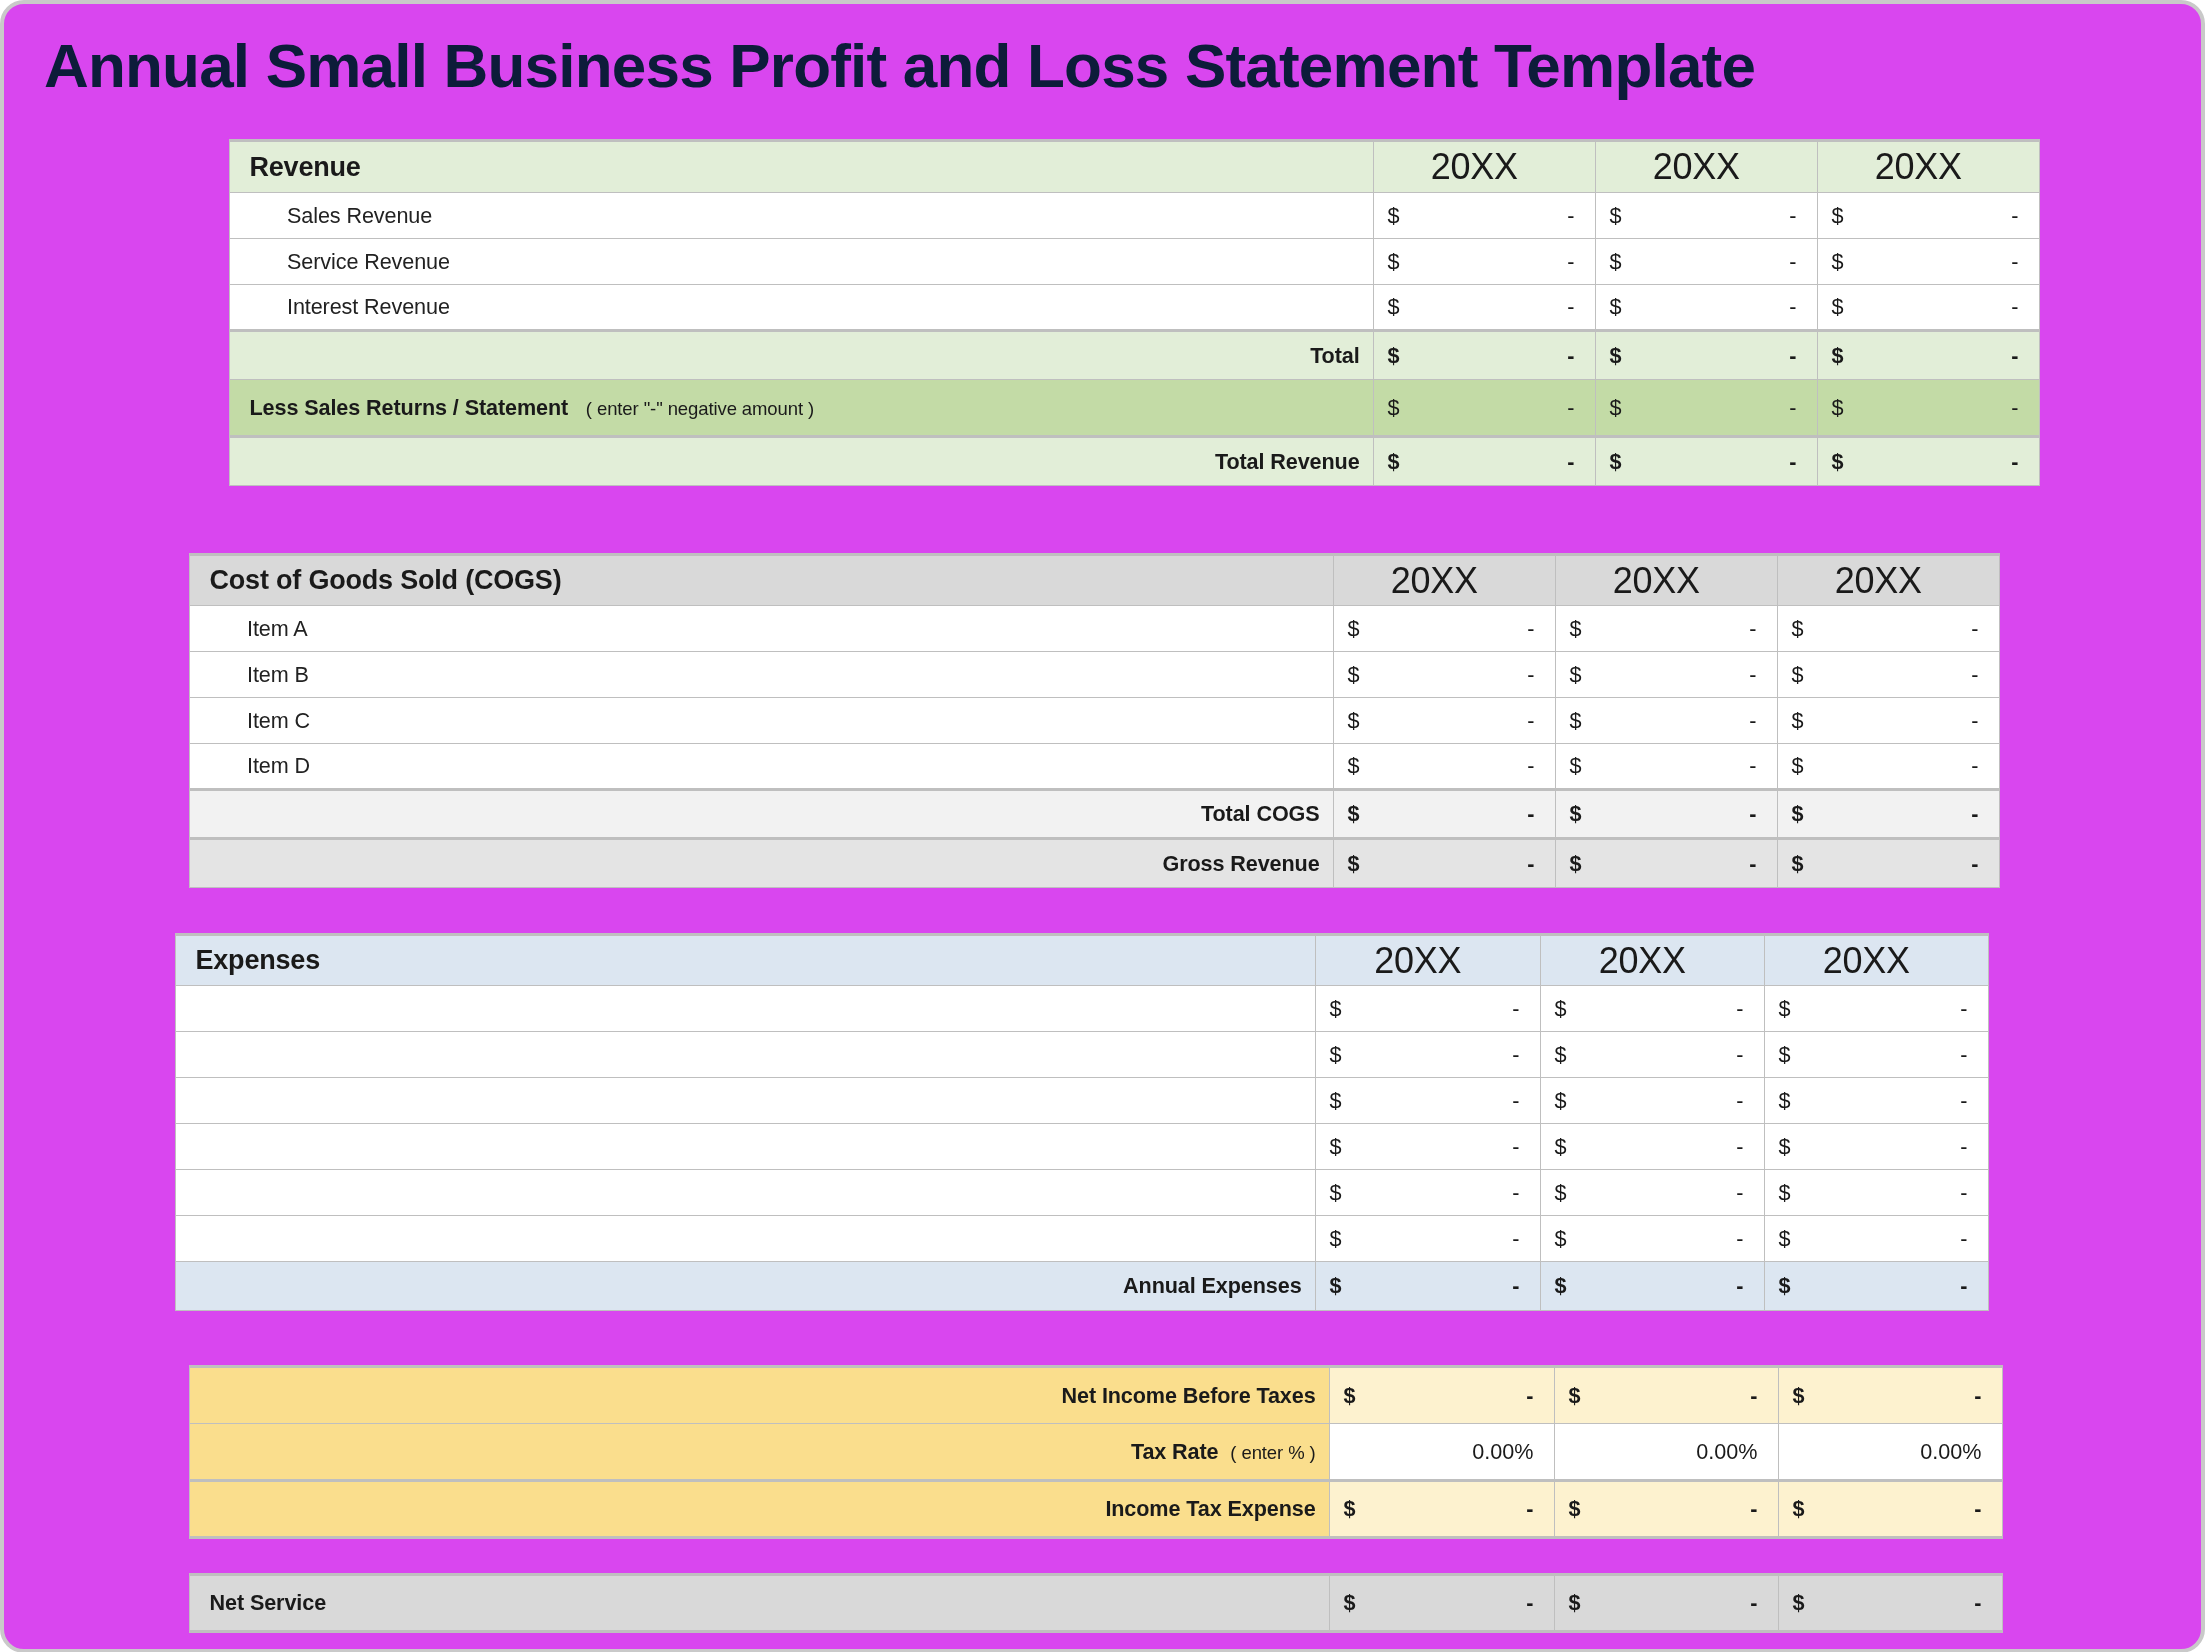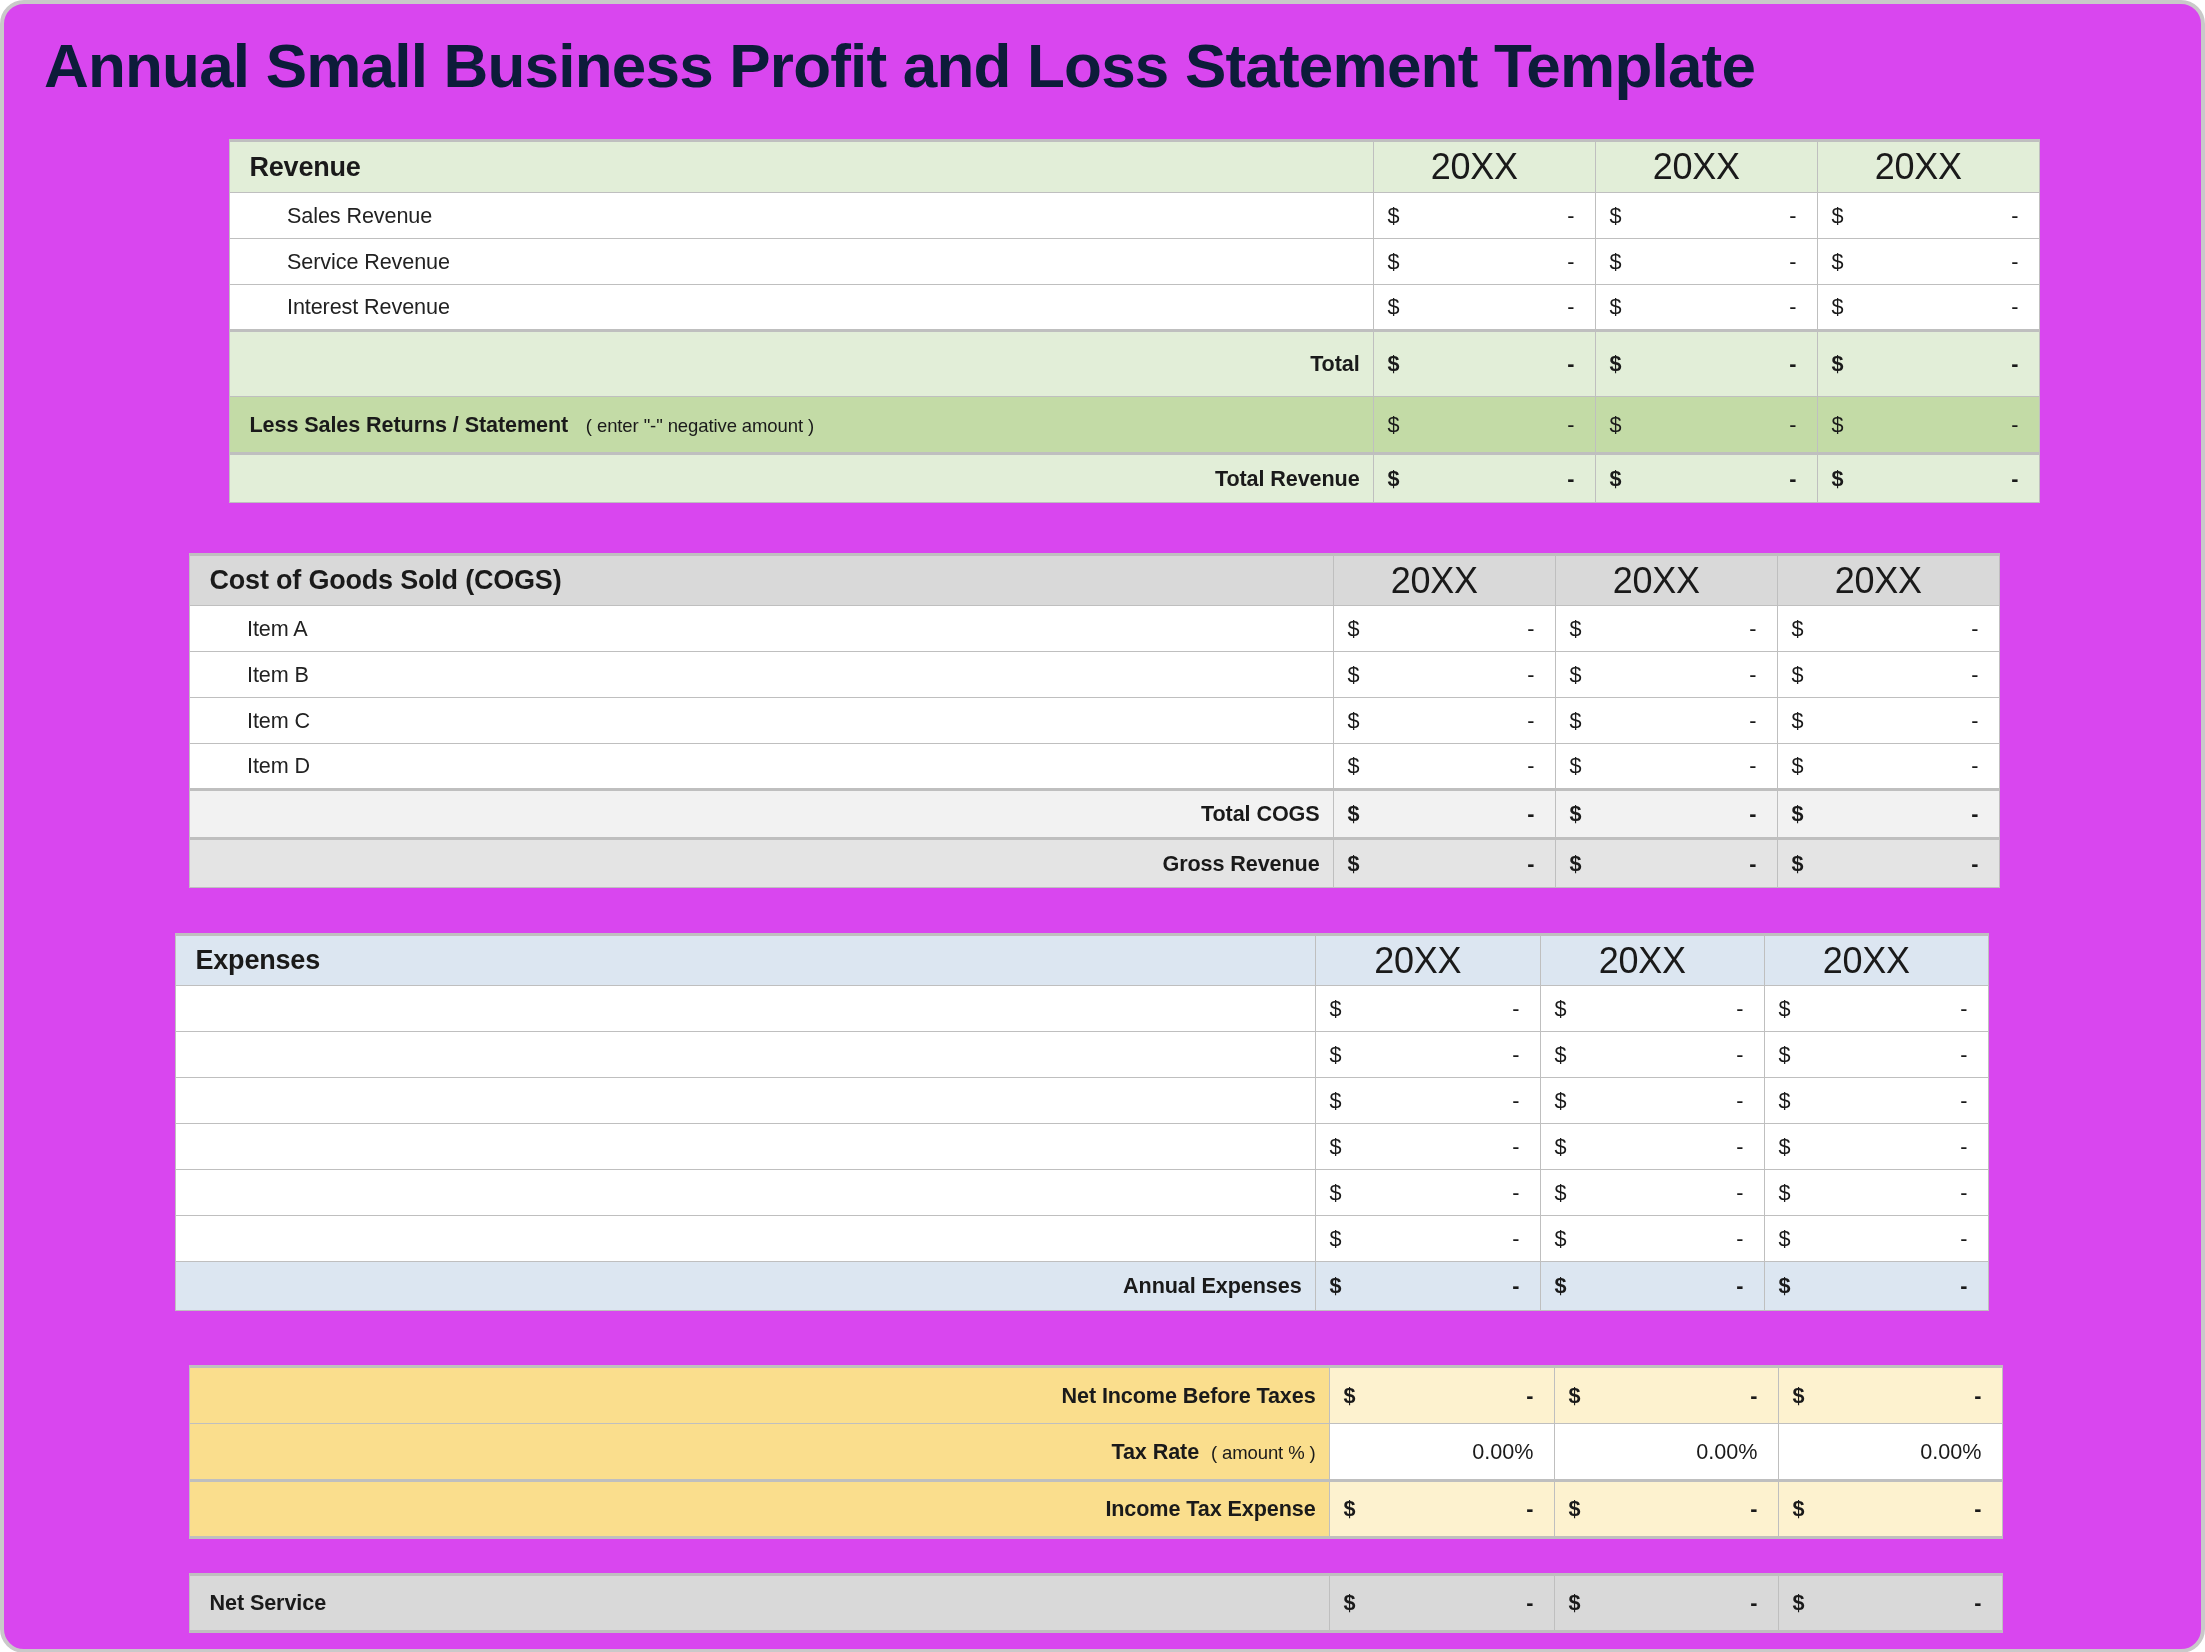--- a/index.html
+++ b/index.html
@@ -227,21 +227,21 @@
             </div>
         </td>
         <td class="white bL bBh bR">
           <div class="money">
               <span>$</span>
               <span>-</span>
             </div>
         </td>
       </tr>
 
-      <tr style="height:66px">
+      <tr style="height:49px">
         <td class="g-lite bL bB">
           <div class="cell tot-lbl">Total</div>
         </td>
         <td class="g-lite bL bB">
           <div class="money b">
               <span>$</span>
               <span>-</span>
             </div>
         </td>
         <td class="g-lite bL bB">
@@ -697,21 +697,21 @@
         <td class="y-val bTh bL bB bR">
           <div class="money b">
               <span>$</span>
               <span>-</span>
             </div>
         </td>
       </tr>
 
       <tr style="height:57px">
         <td class="y-lbl bL bBh">
-          <div class="cell tot-lbl"><span>Tax Rate</span>&nbsp;&nbsp;<span class="note">( amount % )</span></div>
+          <div class="cell tot-lbl"><span>Tax Rate</span>&nbsp;&nbsp;<span class="note">( enter % )</span></div>
         </td>
         <td class="white bL bBh">
           <div class="pct">0.00%</div>
         </td>
         <td class="white bL bBh">
           <div class="pct">0.00%</div>
         </td>
         <td class="white bL bBh bR">
           <div class="pct">0.00%</div>
         </td>

